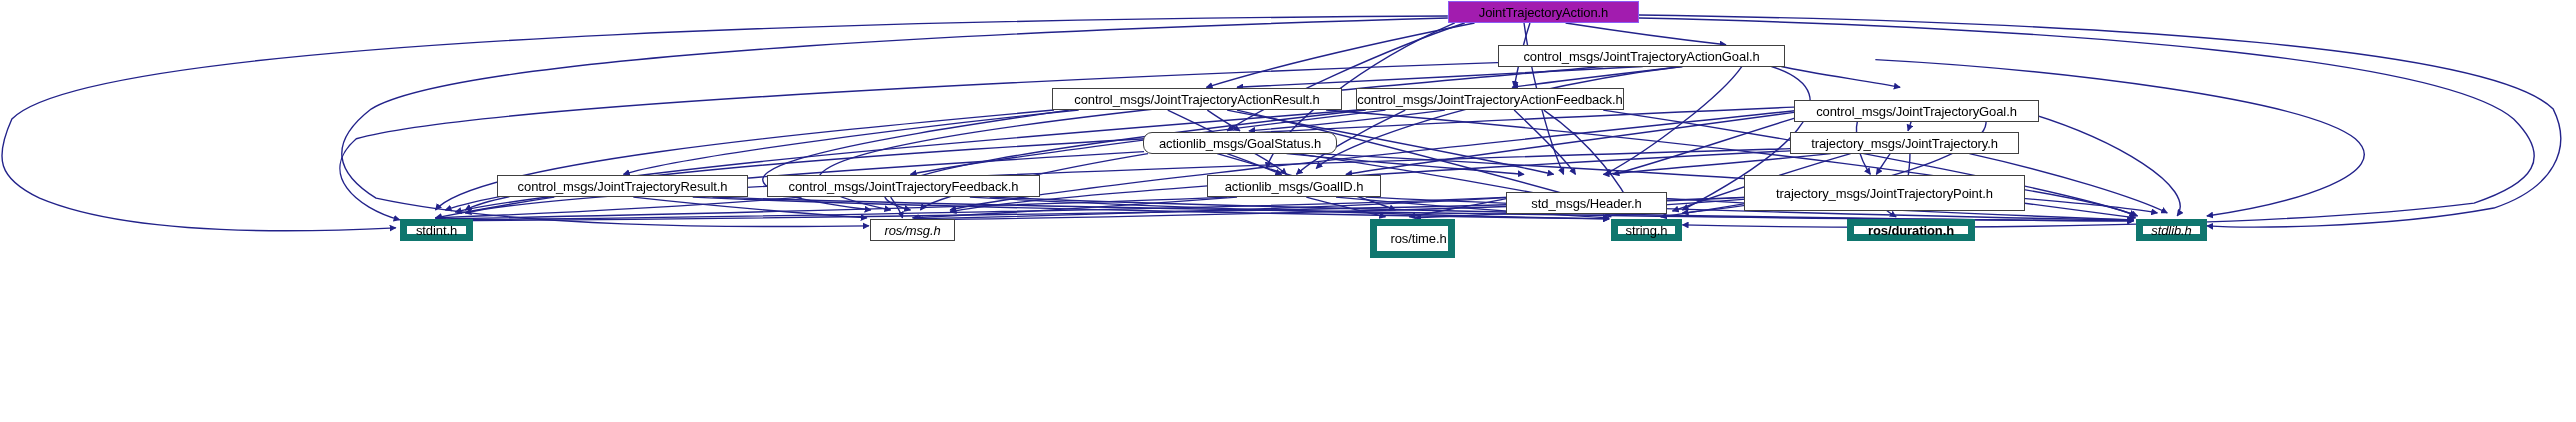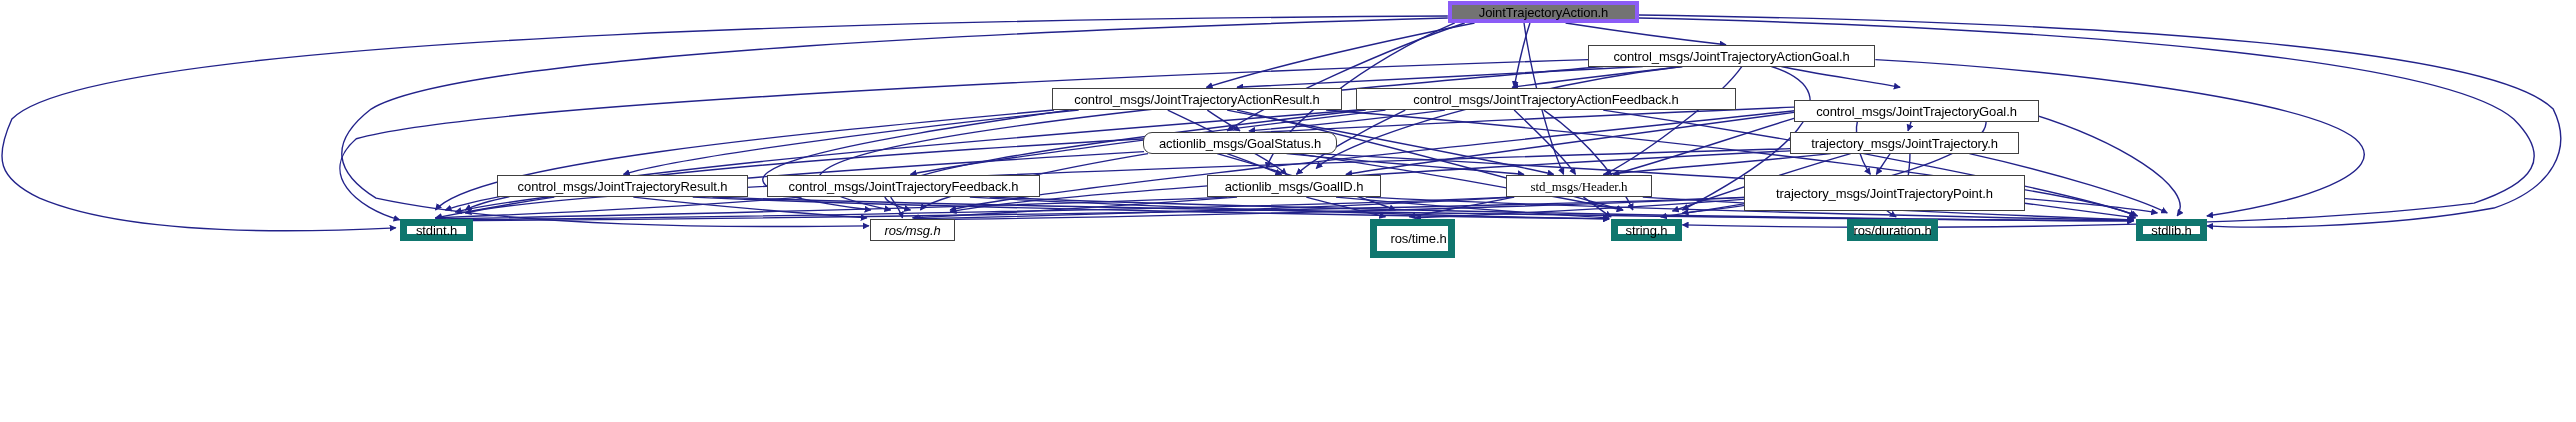--- a/index.html
+++ b/index.html
@@ -30,22 +30,22 @@
     font-size: 13px;
     line-height: 1;
     color: #000000;
     white-space: nowrap;
     background: #ffffff;
     border: 7px solid #0f766e;
     z-index: 5;
     letter-spacing: -0.1px;
   }
   .node.root {
-    background: #737373;
-    border: 4px solid #8b5cf6;
+    background: #a21caf;
+    border: 1px solid #8b5cf6;
   }
   .node.dark {
     border: 1px solid #404040;
   }
   .node-label {
     pointer-events: none;
   }
 </style>
 </head>
 <body>
@@ -138,66 +138,66 @@
         <path d="M1790,199 C1680,208 1520,216 1430,220" fill="none" stroke="#22228a" stroke-width="1.4" marker-end="url(#arrow)"></path>
         <path d="M1800,199 C1760,207 1710,214 1678,219" fill="none" stroke="#22228a" stroke-width="1.4" marker-end="url(#arrow)"></path>
         <path d="M1890,199 C1898,206 1908,214 1916,219" fill="none" stroke="#22228a" stroke-width="1.4" marker-end="url(#arrow)"></path>
         <path d="M2000,199 C2070,208 2130,216 2158,220" fill="none" stroke="#22228a" stroke-width="1.4" marker-end="url(#arrow)"></path>
       </g>
   </svg>
   <div id="nodes">
       <div class="node root" style="left: 1448px; top: 1px; width: 191px; height: 22px;">
         <span class="node-label">JointTrajectoryAction.h</span>
       </div>
-      <div class="node dark" style="left: 1588px; top: 45px; width: 287px; height: 22px;">
+      <div class="node dark" style="left: 1498px; top: 45px; width: 287px; height: 22px;">
         <span class="node-label">control_msgs/JointTrajectoryActionGoal.h</span>
       </div>
       <div class="node dark" style="left: 1052px; top: 88px; width: 290px; height: 22px;">
         <span class="node-label">control_msgs/JointTrajectoryActionResult.h</span>
       </div>
-      <div class="node dark" style="left: 1356px; top: 88px; width: 380px; height: 22px;">
+      <div class="node dark" style="left: 1356px; top: 88px; width: 268px; height: 22px;">
         <span class="node-label">control_msgs/JointTrajectoryActionFeedback.h</span>
       </div>
       <div class="node dark" style="left: 1794px; top: 100px; width: 245px; height: 22px;">
         <span class="node-label">control_msgs/JointTrajectoryGoal.h</span>
       </div>
       <div class="node dark" style="left: 1143px; top: 132px; width: 194px; height: 22px; border-radius: 9px;">
         <span class="node-label">actionlib_msgs/GoalStatus.h</span>
       </div>
       <div class="node dark" style="left: 1790px; top: 132px; width: 229px; height: 22px;">
         <span class="node-label">trajectory_msgs/JointTrajectory.h</span>
       </div>
       <div class="node dark" style="left: 497px; top: 175px; width: 251px; height: 22px;">
         <span class="node-label">control_msgs/JointTrajectoryResult.h</span>
       </div>
       <div class="node dark" style="left: 767px; top: 175px; width: 273px; height: 22px;">
         <span class="node-label">control_msgs/JointTrajectoryFeedback.h</span>
       </div>
       <div class="node dark" style="left: 1207px; top: 175px; width: 174px; height: 22px;">
         <span class="node-label">actionlib_msgs/GoalID.h</span>
       </div>
-      <div class="node dark" style="left: 1506px; top: 175px; width: 146px; height: 22px; font-family: Liberation Serif, serif;">
+      <div class="node dark" style="left: 1506px; top: 192px; width: 161px; height: 22px;">
         <span class="node-label">std_msgs/Header.h</span>
       </div>
       <div class="node dark" style="left: 1744px; top: 175px; width: 281px; height: 36px;">
         <span class="node-label">trajectory_msgs/JointTrajectoryPoint.h</span>
       </div>
       <div class="node" style="left: 400px; top: 219px; width: 73px; height: 22px;">
         <span class="node-label">stdint.h</span>
       </div>
       <div class="node dark" style="left: 870px; top: 219px; width: 85px; height: 22px; font-style: italic;">
         <span class="node-label">ros/msg.h</span>
       </div>
       <div class="node" style="left: 1370px; top: 219px; width: 85px; height: 39px; padding-left: 12px;">
         <span class="node-label">ros/time.h</span>
       </div>
       <div class="node" style="left: 1611px; top: 219px; width: 71px; height: 22px;">
         <span class="node-label">string.h</span>
       </div>
-      <div class="node" style="left: 1847px; top: 219px; width: 91px; height: 22px;">
+      <div class="node" style="left: 1847px; top: 219px; width: 128px; height: 22px; font-weight: bold;">
         <span class="node-label">ros/duration.h</span>
       </div>
-      <div class="node" style="left: 2136px; top: 219px; width: 71px; height: 22px;">
+      <div class="node" style="left: 2136px; top: 219px; width: 71px; height: 22px; font-style: italic;">
         <span class="node-label">stdlib.h</span>
       </div>
     </div>
 </div>
 
 
 </body></html>

